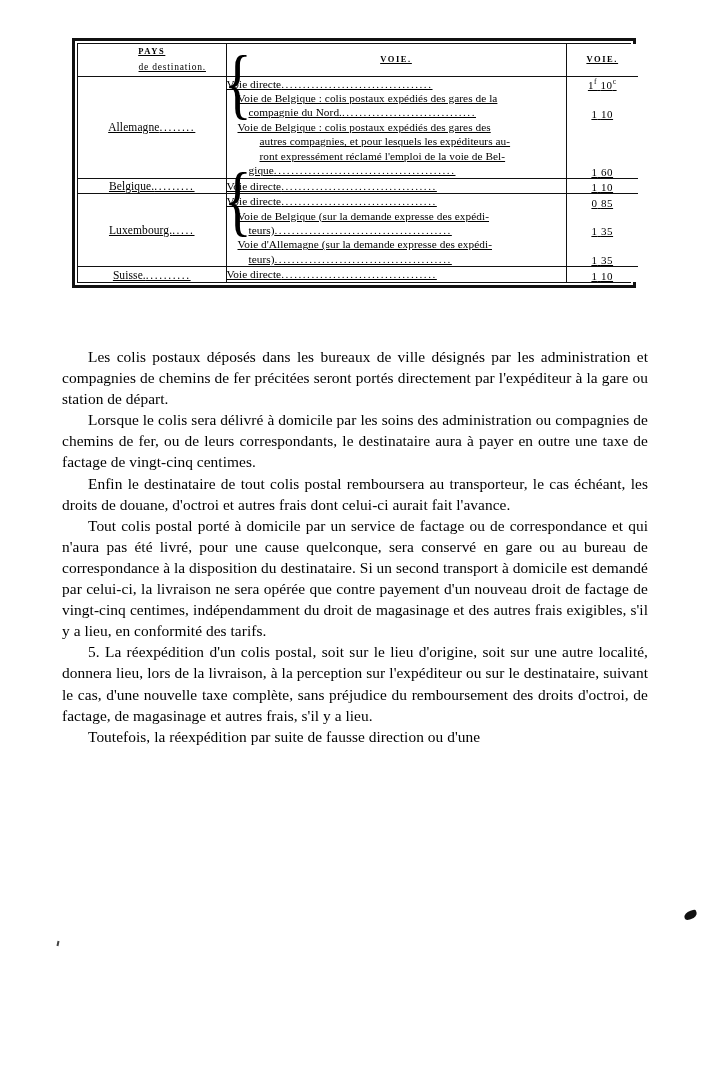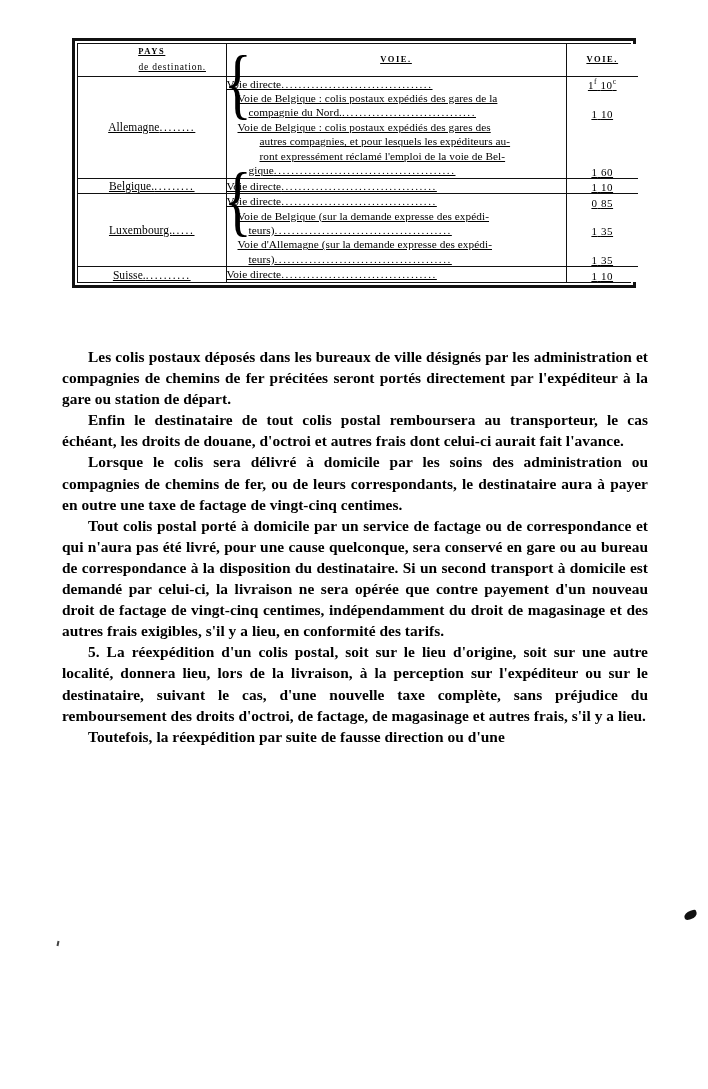--- a/index.html
+++ b/index.html
@@ -113,21 +113,20 @@
     width: 586px;
     font-size: 15.4px;
     line-height: 21.1px;
     text-align: justify;
     letter-spacing: 0.05px;
   }
   .body-text p {
     margin: 0;
     text-indent: 26px;
     text-align: justify;
-    font-weight: bold;
   }
   .body-text p.gap-before { margin-top: 0; }
 
   
   .ink-blot {
     position: absolute;
     left: 684px;
     top: 911px;
     width: 13px;
     height: 8px;
@@ -220,22 +219,22 @@
                 <td class="taxe-txt" style="vertical-align: bottom;"><span>1</span>&nbsp;<span>10</span></td>
               </tr>
             </tbody>
         </table>
       </div>
     </div>
   </div>
 
   <div class="body-text" id="body-text">
       <p>Les colis postaux déposés dans les bureaux de ville désignés par les administration et compagnies de chemins de fer précitées seront portés directement par l'expéditeur à la gare ou station de départ.</p>
+      <p>Lorsque le colis sera délivré à domicile par les soins des administration ou compagnies de chemins de fer, ou de leurs correspondants, le destinataire aura à payer en outre une taxe de factage de vingt-cinq centimes.</p>
       <p>Enfin le destinataire de tout colis postal remboursera au transporteur, le cas échéant, les droits de douane, d'octroi et autres frais dont celui-ci aurait fait l'avance.</p>
-      <p>Lorsque le colis sera délivré à domicile par les soins des administration ou compagnies de chemins de fer, ou de leurs correspondants, le destinataire aura à payer en outre une taxe de factage de vingt-cinq centimes.</p>
       <p>Tout colis postal porté à domicile par un service de factage ou de correspondance et qui n'aura pas été livré, pour une cause quelconque, sera conservé en gare ou au bureau de correspondance à la disposition du destinataire. Si un second transport à domicile est demandé par celui-ci, la livraison ne sera opérée que contre payement d'un nouveau droit de factage de vingt-cinq centimes, indépendamment du droit de magasinage et des autres frais exigibles, s'il y a lieu, en conformité des tarifs.</p>
       <p class="gap-before">5. La réexpédition d'un colis postal, soit sur le lieu d'origine, soit sur une autre localité, donnera lieu, lors de la livraison, à la perception sur l'expéditeur ou sur le destinataire, suivant le cas, d'une nouvelle taxe complète, sans préjudice du remboursement des droits d'octroi, de factage, de magasinage et autres frais, s'il y a lieu.</p>
       <p>Toutefois, la réexpédition par suite de fausse direction ou d'une</p>
     </div>
 
   <div class="ink-blot"></div>
   <div class="speck-a"></div>
 
 </div>
 

